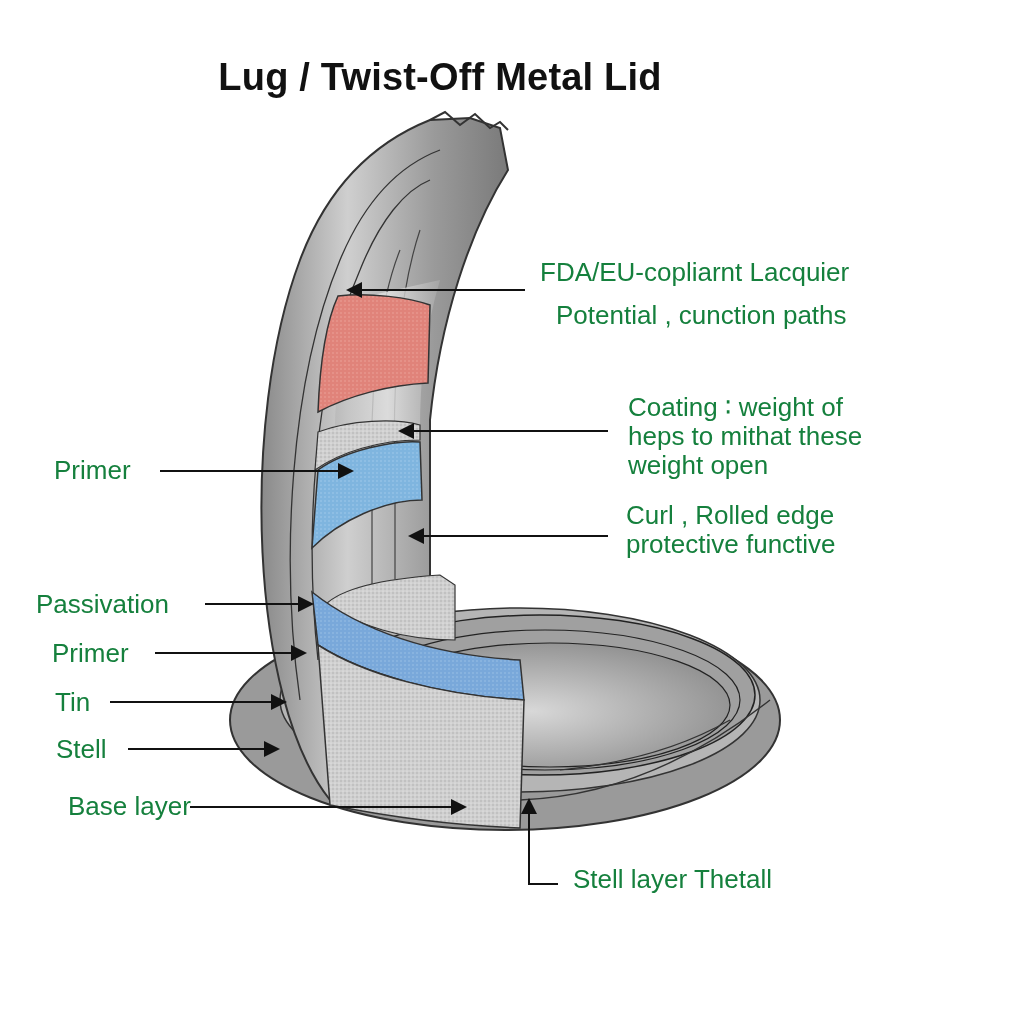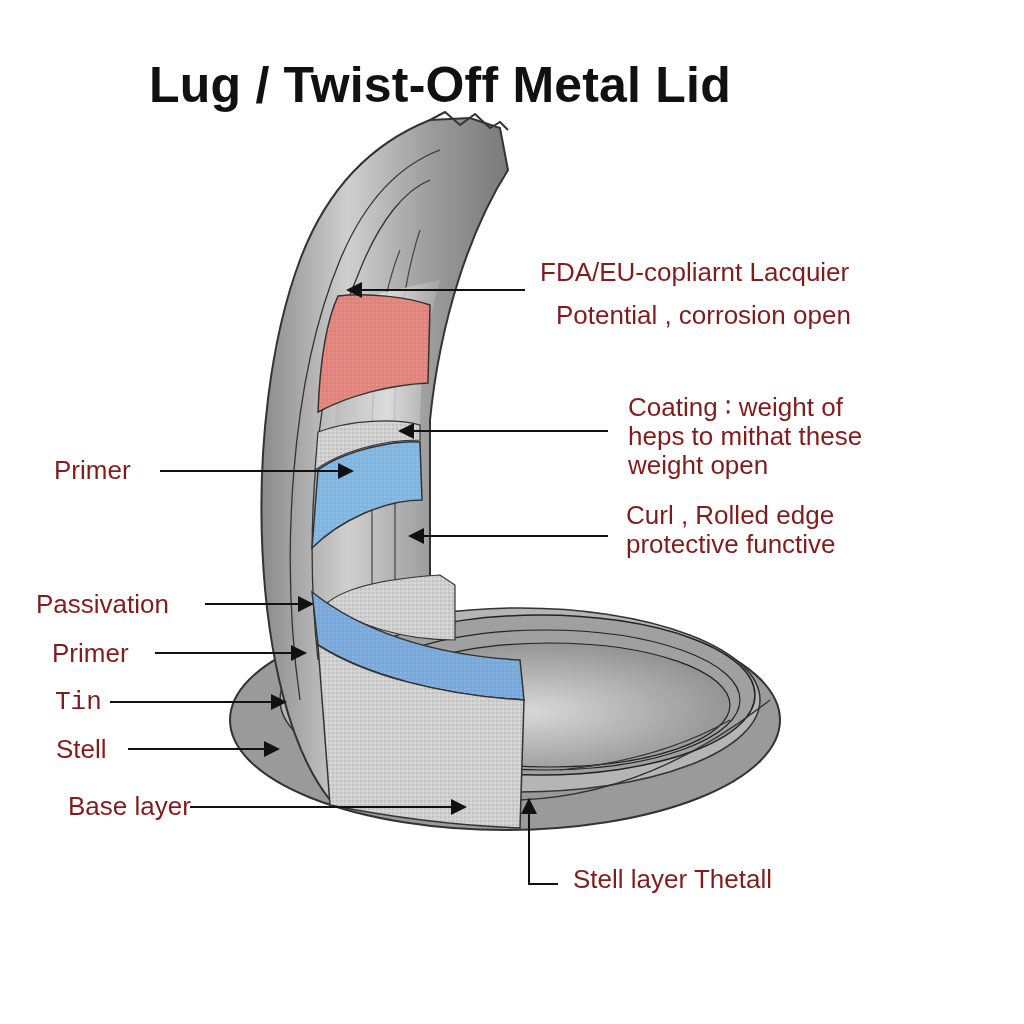--- a/index.html
+++ b/index.html
@@ -1,20 +1,20 @@
 <!DOCTYPE html>
 <html><head>
 <meta charset="utf-8">
 <style>
   html, body { margin:0; padding:0; background:#ffffff; }
   body { width:1024px; height:1024px; position:relative; overflow:hidden;
          font-family:"Liberation Sans", sans-serif; color:#111; }
   .title { position:absolute; left:0; width:880px; top:56px; text-align:center;
-           font-weight:bold; font-size:50px; letter-spacing:0.2px; }
-  .lbl { position:absolute; font-size:26px; line-height:30px; white-space:nowrap; color:#7f1d1d; }
+           font-weight:bold; font-size:38px; letter-spacing:0.2px; }
+  .lbl { position:absolute; font-size:26px; line-height:30px; white-space:nowrap; color:#15803d; }
   .lbl.multi { white-space:normal; line-height:29px; }
   svg.diagram { position:absolute; left:0; top:0; }
 </style>
 </head>
 <body>
 
 <div class="title">Lug / Twist-Off Metal Lid</div>
 
 <svg class="diagram" width="1024" height="1024" viewBox="0 0 1024 1024">
   <defs>
@@ -95,32 +95,32 @@
     <line x1="205" y1="604" x2="312" y2="604" marker-end="url(#arrow)"></line>
     <line x1="155" y1="653" x2="305" y2="653" marker-end="url(#arrow)"></line>
     <line x1="110" y1="702" x2="285" y2="702" marker-end="url(#arrow)"></line>
     <line x1="128" y1="749" x2="278" y2="749" marker-end="url(#arrow)"></line>
     <line x1="190" y1="807" x2="465" y2="807" marker-end="url(#arrow)"></line>
     <polyline points="558,884 529,884 529,800" marker-end="url(#arrow)"></polyline>
   </g>
 </svg>
 
 <div class="lbl" style="left:540px; top:257px;">FDA/EU-copliarnt Lacquier</div>
-<div class="lbl" style="left:556px; top:300px;">Potential , corrosion open</div>
+<div class="lbl" style="left:556px; top:300px;">Potential , cunction paths</div>
 
 <div class="lbl multi" style="left:628px; top:393px;">
   <div>Coating ∶ weight of</div>
   <div>heps to mithat these</div>
   <div>weight open</div>
 </div>
 
 <div class="lbl multi" style="left:626px; top:501px;">
   <div>Curl , Rolled edge</div>
   <div>protective functive</div>
 </div>
 
 <div class="lbl" style="left:54px; top:455px;">Primer</div>
 <div class="lbl" style="left:36px; top:589px;">Passivation</div>
 <div class="lbl" style="left:52px; top:638px;">Primer</div>
-<div class="lbl" style="left:55px; top:687px;font-family:Liberation Mono, monospace;">Tin</div>
+<div class="lbl" style="left:55px; top:687px;">Tin</div>
 <div class="lbl" style="left:56px; top:734px;">Stell</div>
 <div class="lbl" style="left:32px; top:791px;margin-left:36px;">Base layer</div>
 <div class="lbl" style="left:573px; top:864px;">Stell layer Thetall</div>
 
 </body></html>

